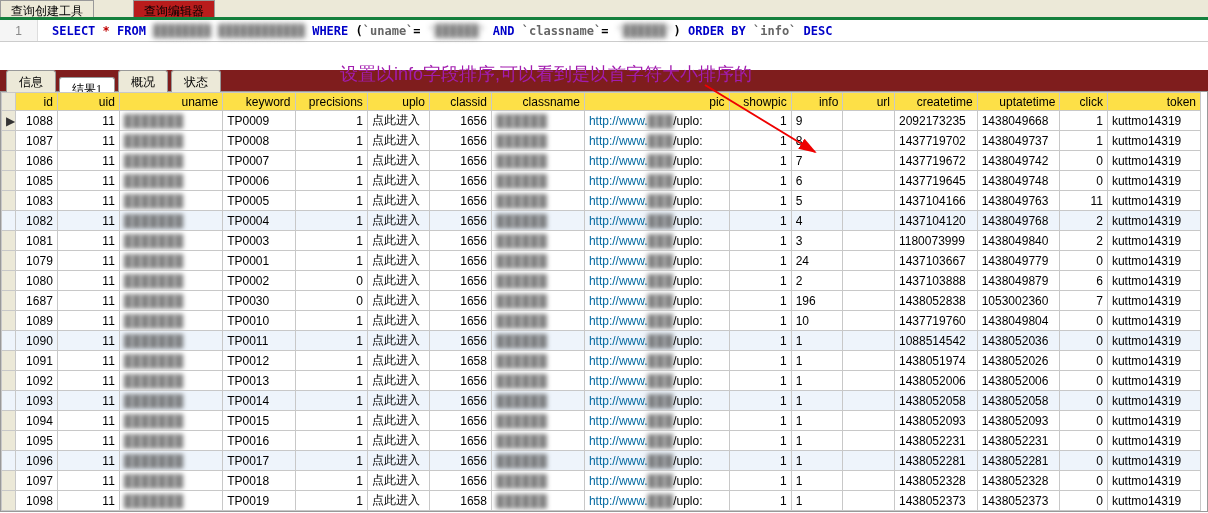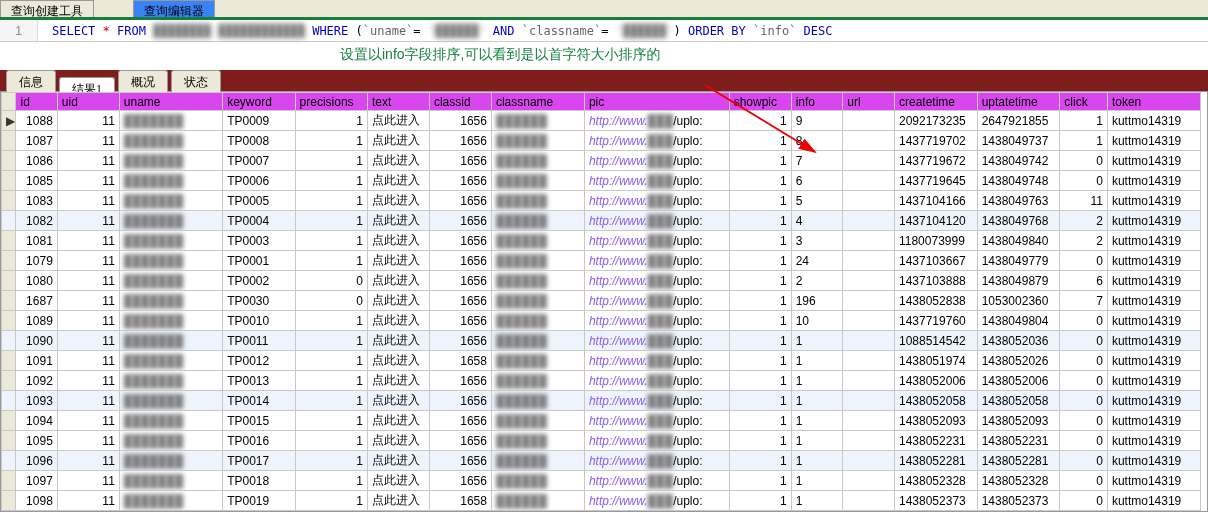--- a/index.html
+++ b/index.html
@@ -20,56 +20,57 @@
     gap: 40px;
   }
   .top-tabs .tab {
     padding: 2px 10px;
     border: 1px solid #999;
     border-bottom: none;
     margin-right: -1px;
     background: #ece9d8;
     cursor: pointer;
   }
-  .top-tabs .tab.active { background: #3b82f6; }
+  .top-tabs .tab.active { background: #b91c1c; }
   .sql-bar {
     height: 22px;
     display: flex;
     align-items: center;
     border-bottom: 1px solid #ccc;
     background:#fff;
   }
   .sql-bar .lineno {
     width: 38px;
     text-align: center;
     color: #888;
     border-right: 1px solid #ddd;
     background:#f5f5f5;
     height:100%;
     display:flex;align-items:center;justify-content:center;
   }
   .sql-bar .sql {
     padding-left: 14px;
     font-family: Consolas, monospace;
     white-space: pre;
+    font-weight: bold;
   }
   .sql .kw { color: #0000C8; }
   .sql .red { color: #C00000; }
   .sql .bt { color: #666; }
   .sql .blur {
     color: transparent;
     text-shadow: 0 0 5px rgba(50,50,50,0.6);
     user-select: none;
   }
   .annotation {
     position: absolute;
     left: 340px;
-    top: 46px;
-    color: #15803d;
-    font-size: 14px;
+    top: 62px;
+    color: #a21caf;
+    font-size: 18px;
     z-index: 5;
   }
   .mid-tabs {
     margin-top: 28px;
     height: 22px;
     display: flex;
     align-items: flex-start;
     border-bottom: 1px solid #999;
     background: #7f1d1d;
     padding-left: 6px;
@@ -102,39 +103,39 @@
     border: 1px solid #c8c8c8;
     padding: 1px 4px;
     height: 18px;
     overflow: hidden;
     white-space: nowrap;
     text-overflow: clip;
     font-size: 12px;
     background: #fff;
   }
   table.grid th {
-    background: #d946ef;
+    background: #fde047;
     font-weight: normal;
-    text-align: left;
+    text-align: right;
     position: sticky;
     top: 0;
   }
   table.grid .rowhandle {
     width: 14px;
     background: #ece9d8;
     text-align:center;
     color:#333;
   }
   table.grid tr.highlight td { background: #eef4fb; }
   .num { text-align: right; }
   .blurcell {
     color: transparent;
     text-shadow: 0 0 4px rgba(80,80,80,0.7);
   }
-  .url-pre { color:#8b5cf6;font-style:italic; }
+  .url-pre { color:#0369a1; }
   svg.arrow {
     position: absolute;
     left: 700px;
     top: 80px;
     z-index: 6;
     pointer-events: none;
   }
 </style>
 </head>
 <body>
@@ -188,21 +189,21 @@
       <col style="width:90px">
     </colgroup>
     <thead>
         <tr id="hdr-row">
           <th class="rowhandle"></th>
           <th>id</th>
           <th>uid</th>
           <th>uname</th>
           <th>keyword</th>
           <th>precisions</th>
-          <th>text</th>
+          <th>uplo</th>
           <th>classid</th>
           <th>classname</th>
           <th>pic</th>
           <th>showpic</th>
           <th>info</th>
           <th>url</th>
           <th>createtime</th>
           <th>uptatetime</th>
           <th>click</th>
           <th>token</th>
@@ -217,21 +218,21 @@
           <td>TP0009</td>
           <td class="num">1</td>
           <td>点此进入</td>
           <td class="num">1656</td>
           <td><span class="blurcell">██████</span></td>
           <td><span class="url-pre">http://www.</span><span class="blurcell">███</span><span>/uplo:</span></td>
           <td class="num">1</td>
           <td>9</td>
           <td></td>
           <td>2092173235</td>
-          <td>2647921855</td>
+          <td>1438049668</td>
           <td class="num">1</td>
           <td>kuttmo14319</td>
         </tr>
         <tr>
           <td class="rowhandle"></td>
           <td class="num">1087</td>
           <td class="num">11</td>
           <td><span class="blurcell">███████</span></td>
           <td>TP0008</td>
           <td class="num">1</td>

